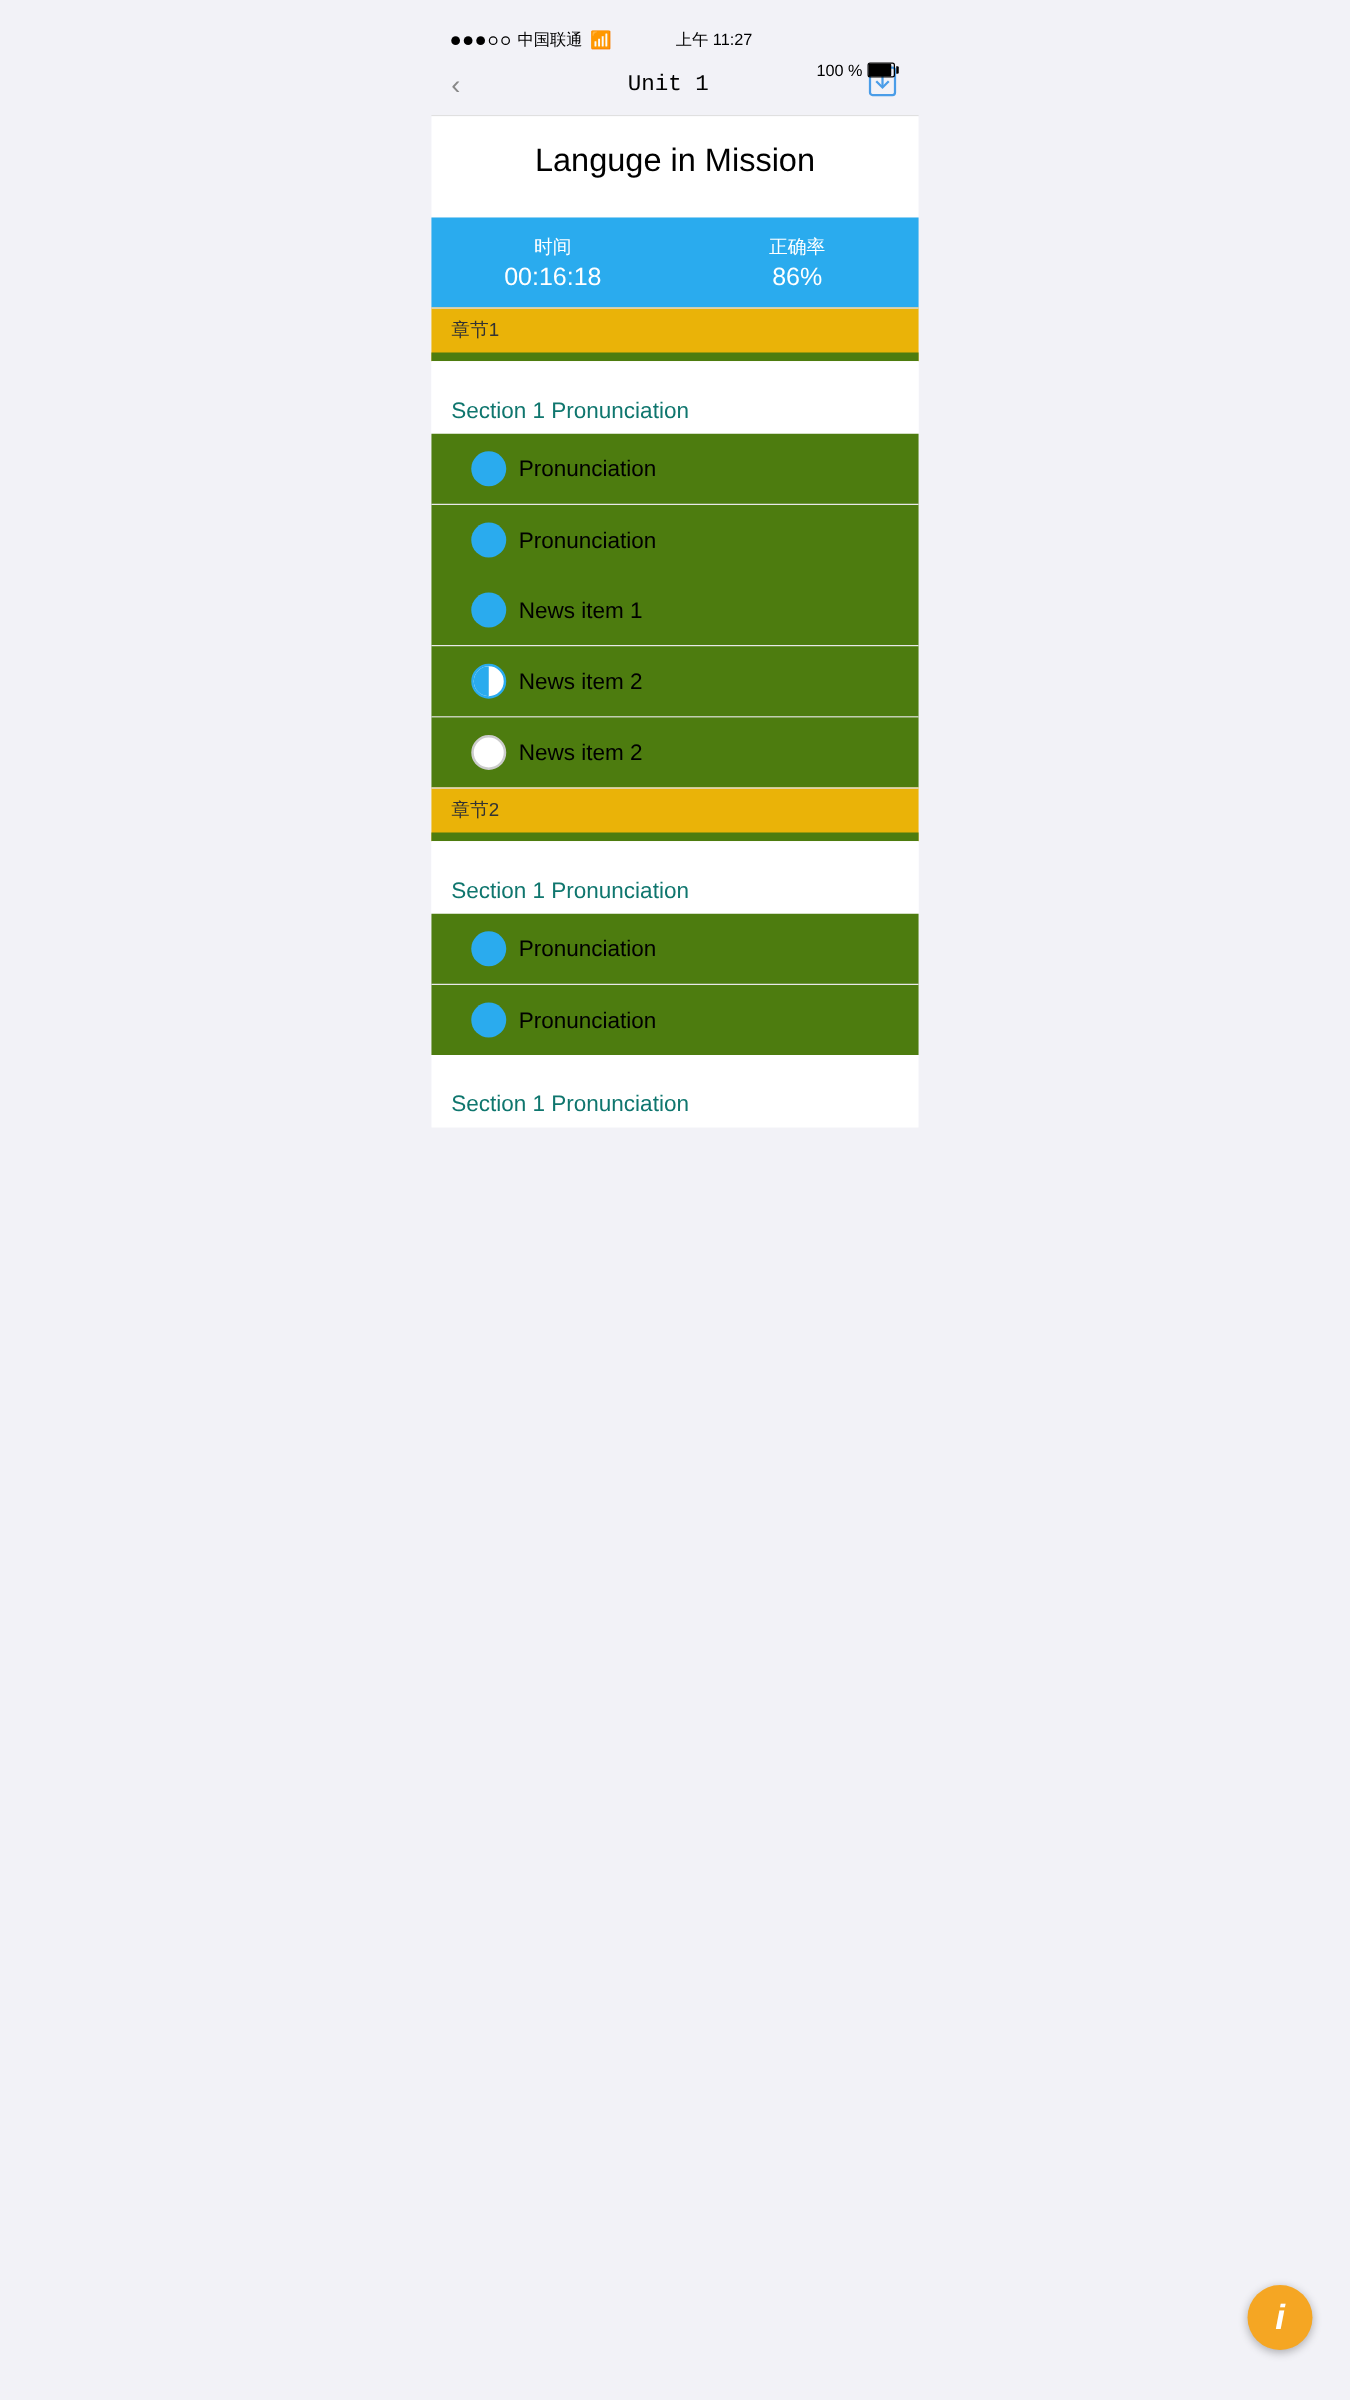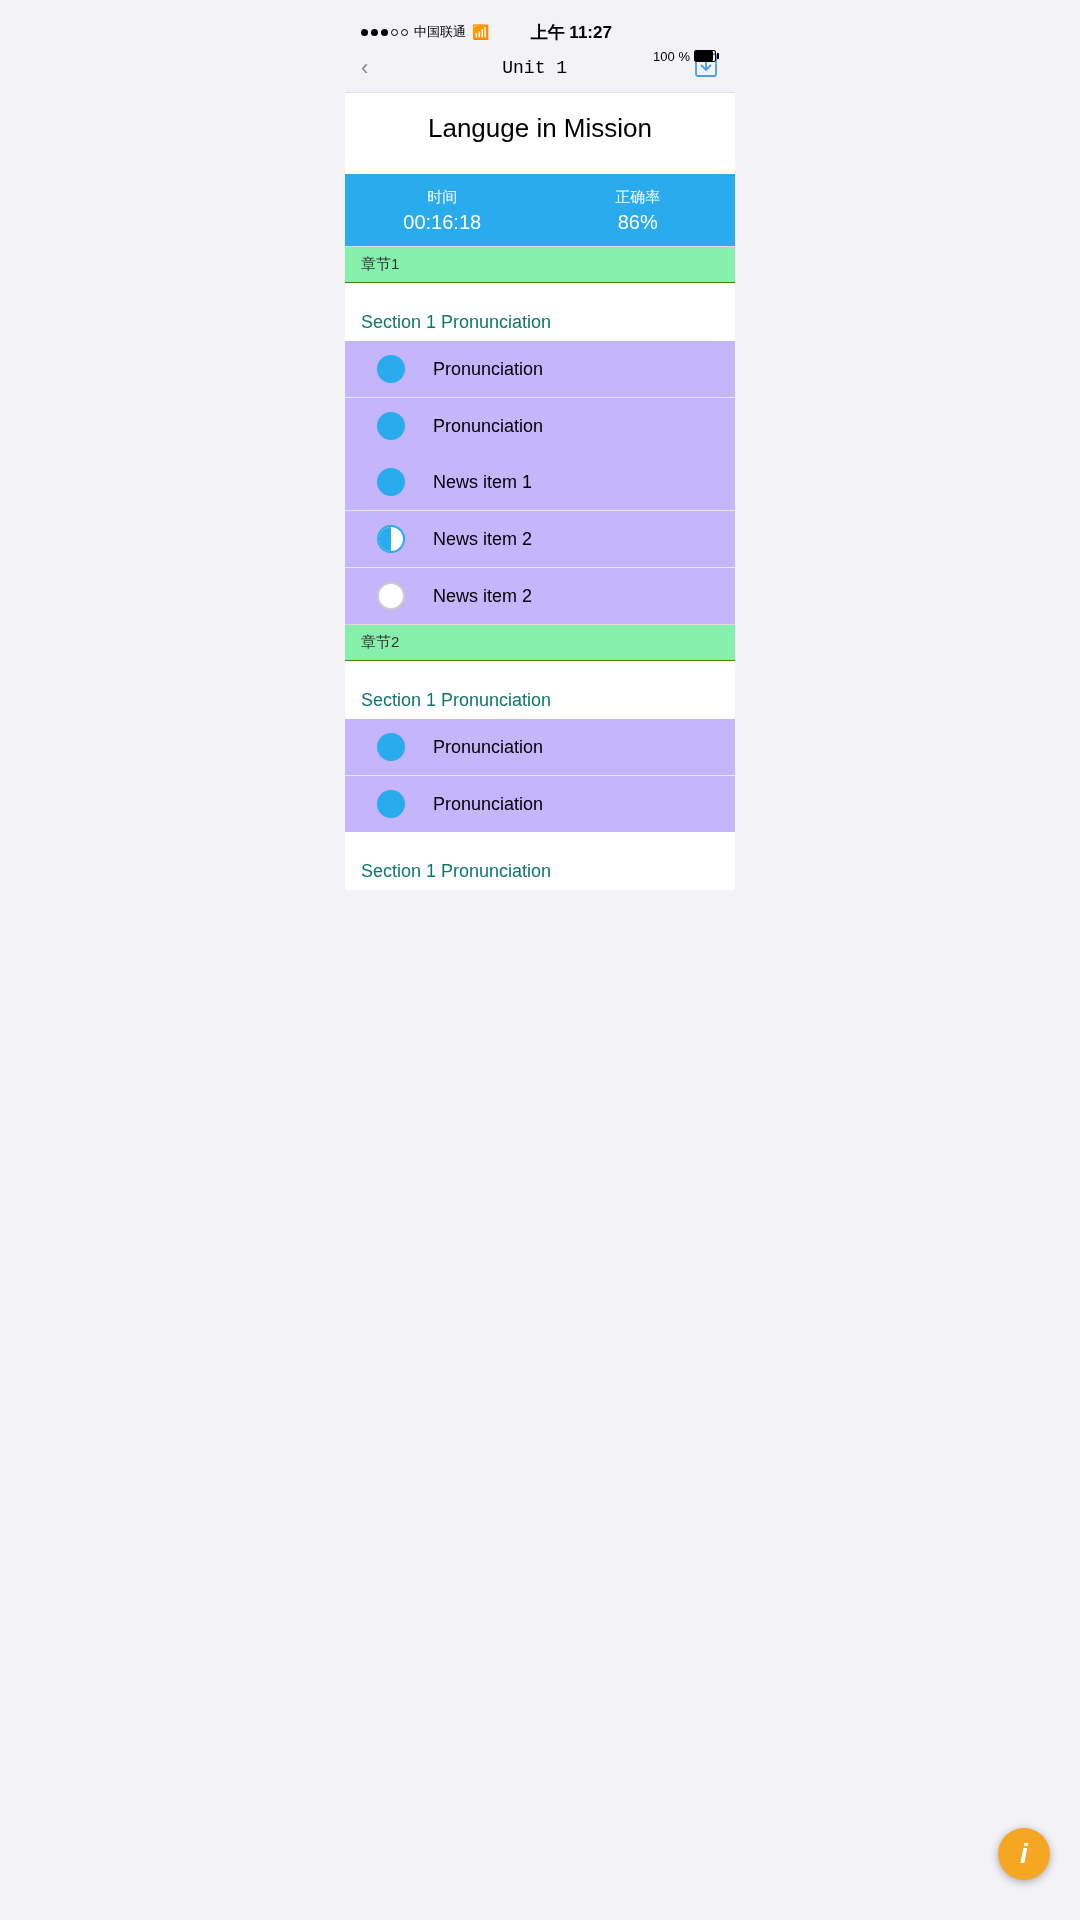--- a/index.html
+++ b/index.html
@@ -44,22 +44,22 @@
       background: transparent;
       border: 1.5px solid #000;
     }
     .wifi-icon {
       font-size: 14px;
     }
     .carrier-text {
       font-size: 13px;
     }
     .status-center {
-      font-size: 17px;
-      font-weight: 700;
+      font-size: 13px;
+      font-weight: 400;
     }
     .status-right {
       display: flex;
       align-items: center;
       gap: 4px;
       font-size: 13px;
       font-weight: 500;
       margin-top: 48px;
     }
     .battery-icon {
@@ -147,45 +147,45 @@
       font-weight: 400;
     }
     .stats-divider {
       width: 1px;
       background: rgba(255,255,255,0.6);
       margin: 10px 0;
     }
 
     
     .chapter-header {
-      background: #86efac;
+      background: #eab308;
       padding: 8px 16px;
       font-size: 15px;
       color: #333;
       border-top: 1px solid #ddd;
-      border-bottom: 1px solid #4d7c0f;
+      border-bottom: 7px solid #4d7c0f;
     }
 
     .section-title {
       padding: 29px 16px 8px;
       font-size: 18px;
       font-weight: 400;
       color: #0f766e;
       background: #fff;
     }
 
     
     .list-item {
       display: flex;
       align-items: center;
       padding: 14px 16px 14px 32px;
-      background: #c4b5fd;
+      background: #4d7c0f;
       border-bottom: 1px solid #e8e8e8;
       cursor: pointer;
-      gap: 28px;
+      gap: 10px;
     }
     .list-item:last-child {
       border-bottom: none;
     }
 
     .circle-icon {
       width: 28px;
       height: 28px;
       border-radius: 50%;
       flex-shrink: 0;

